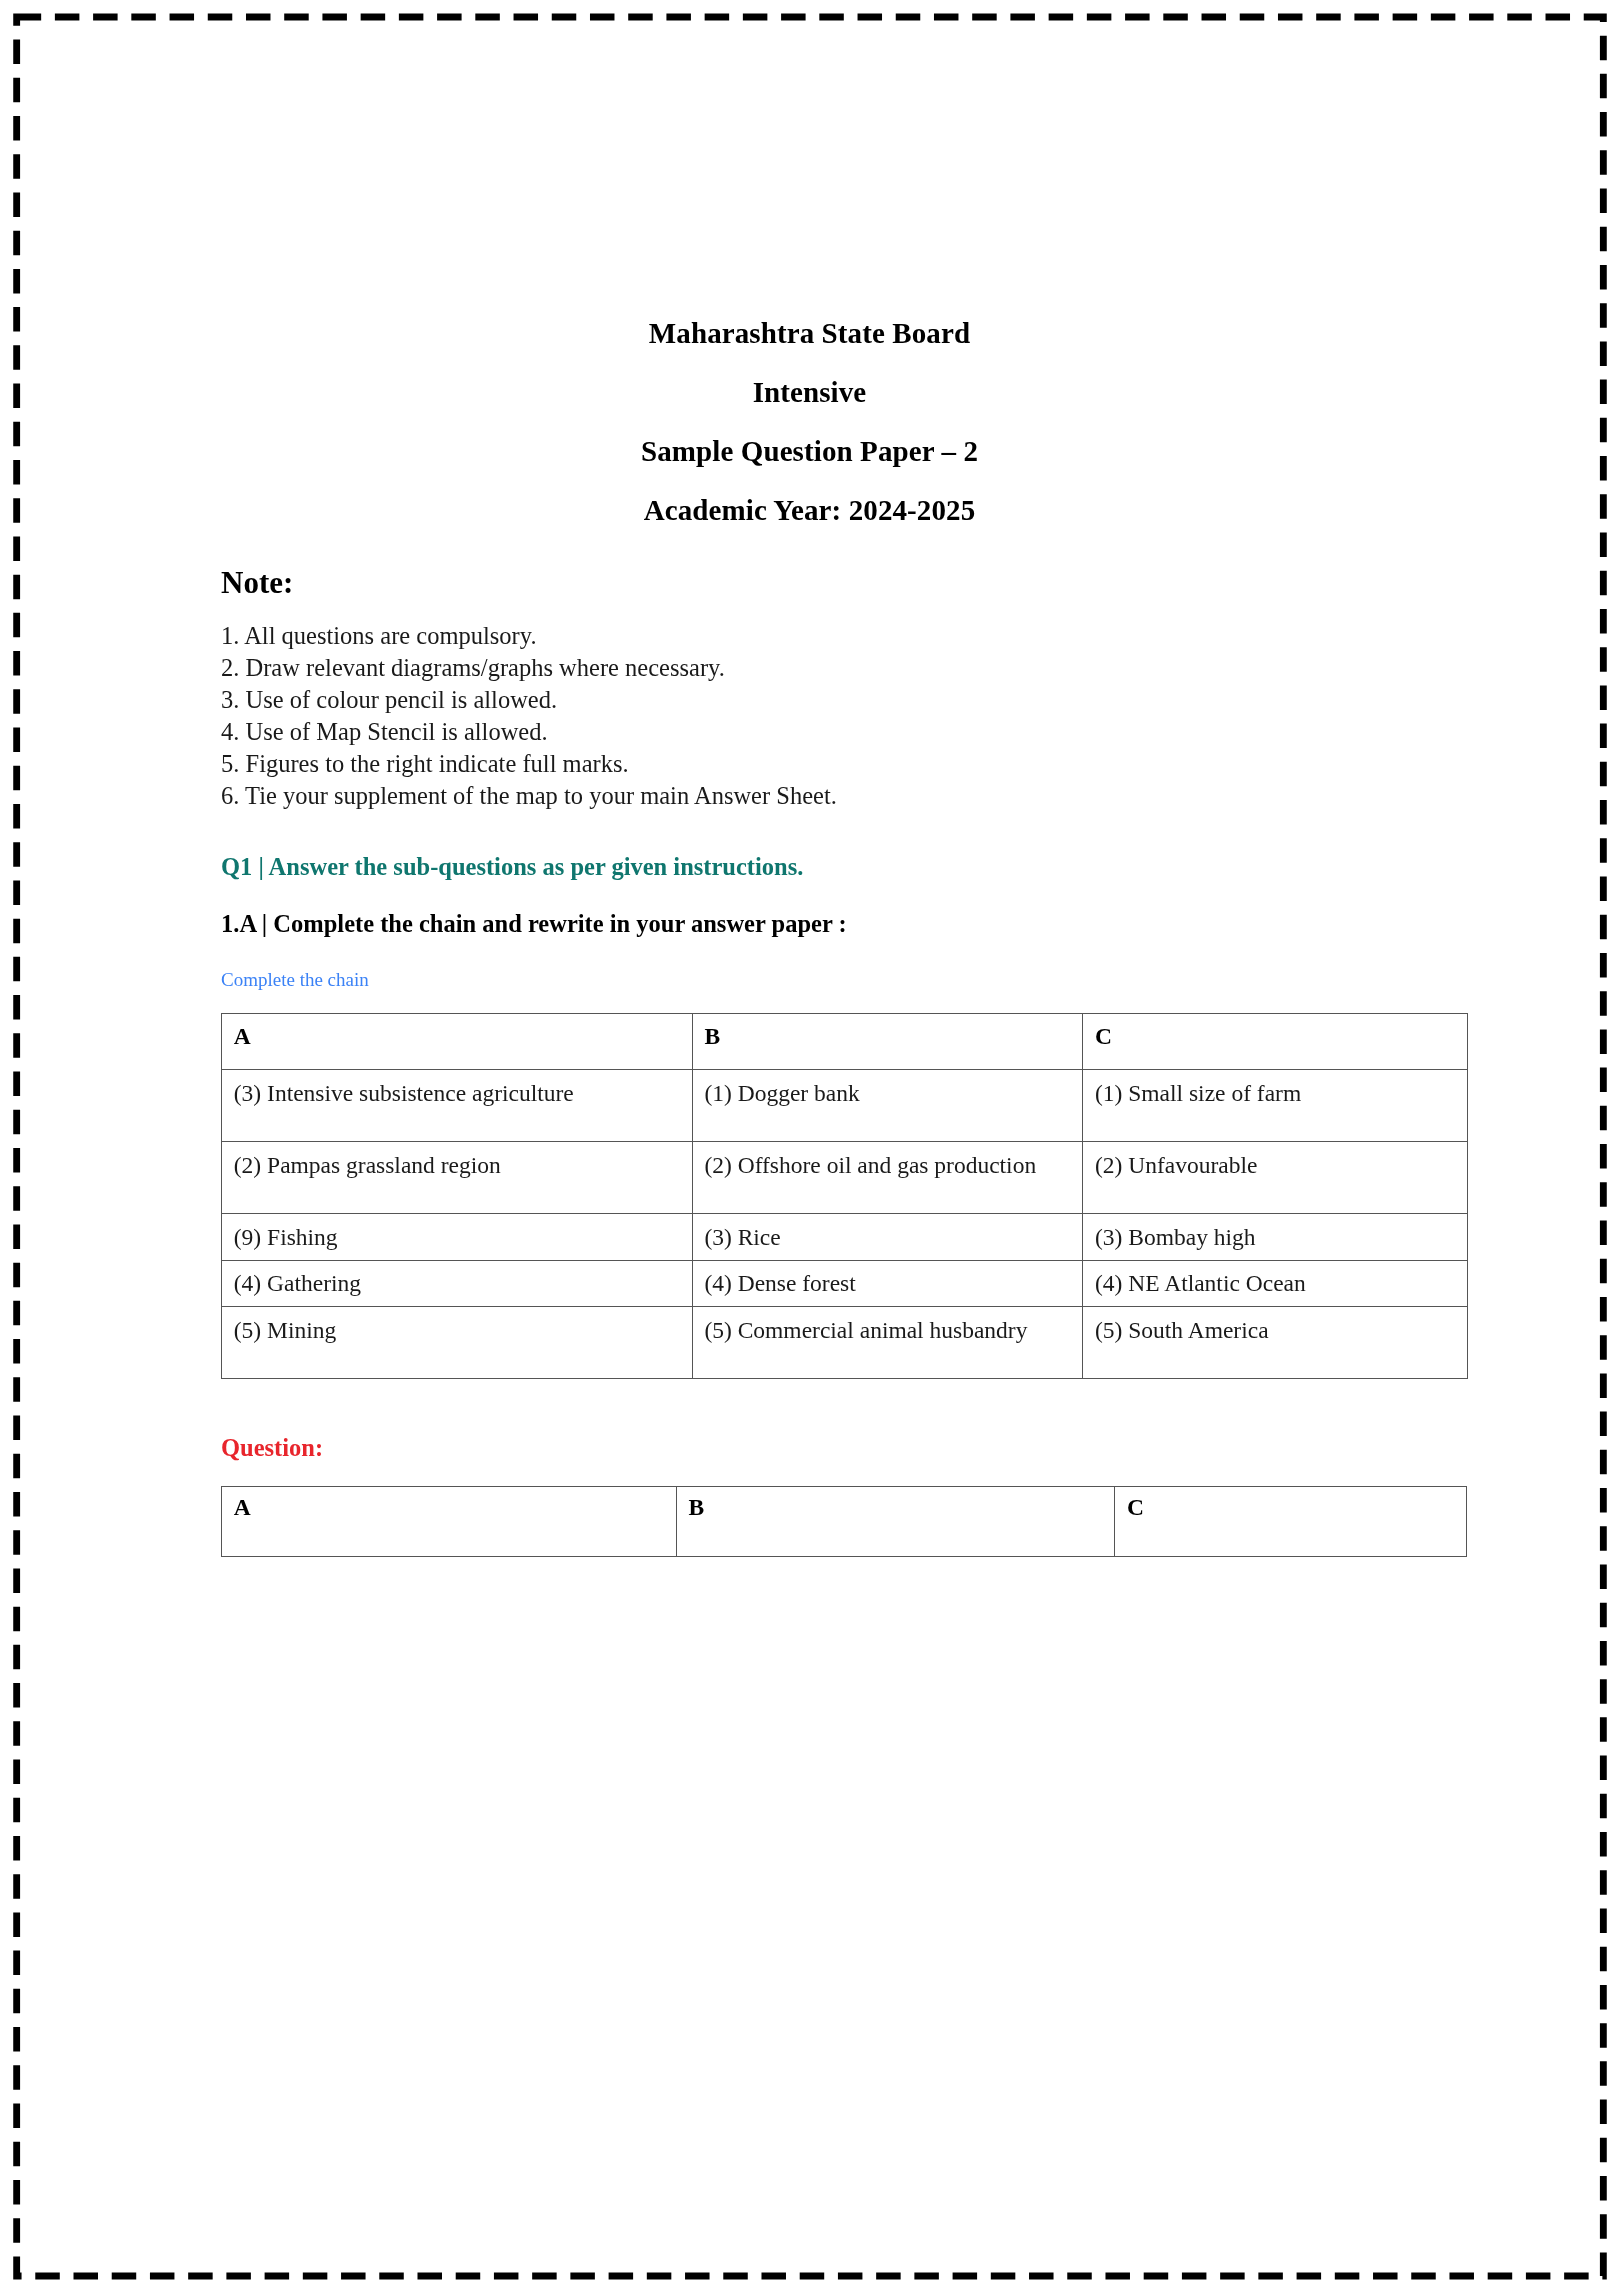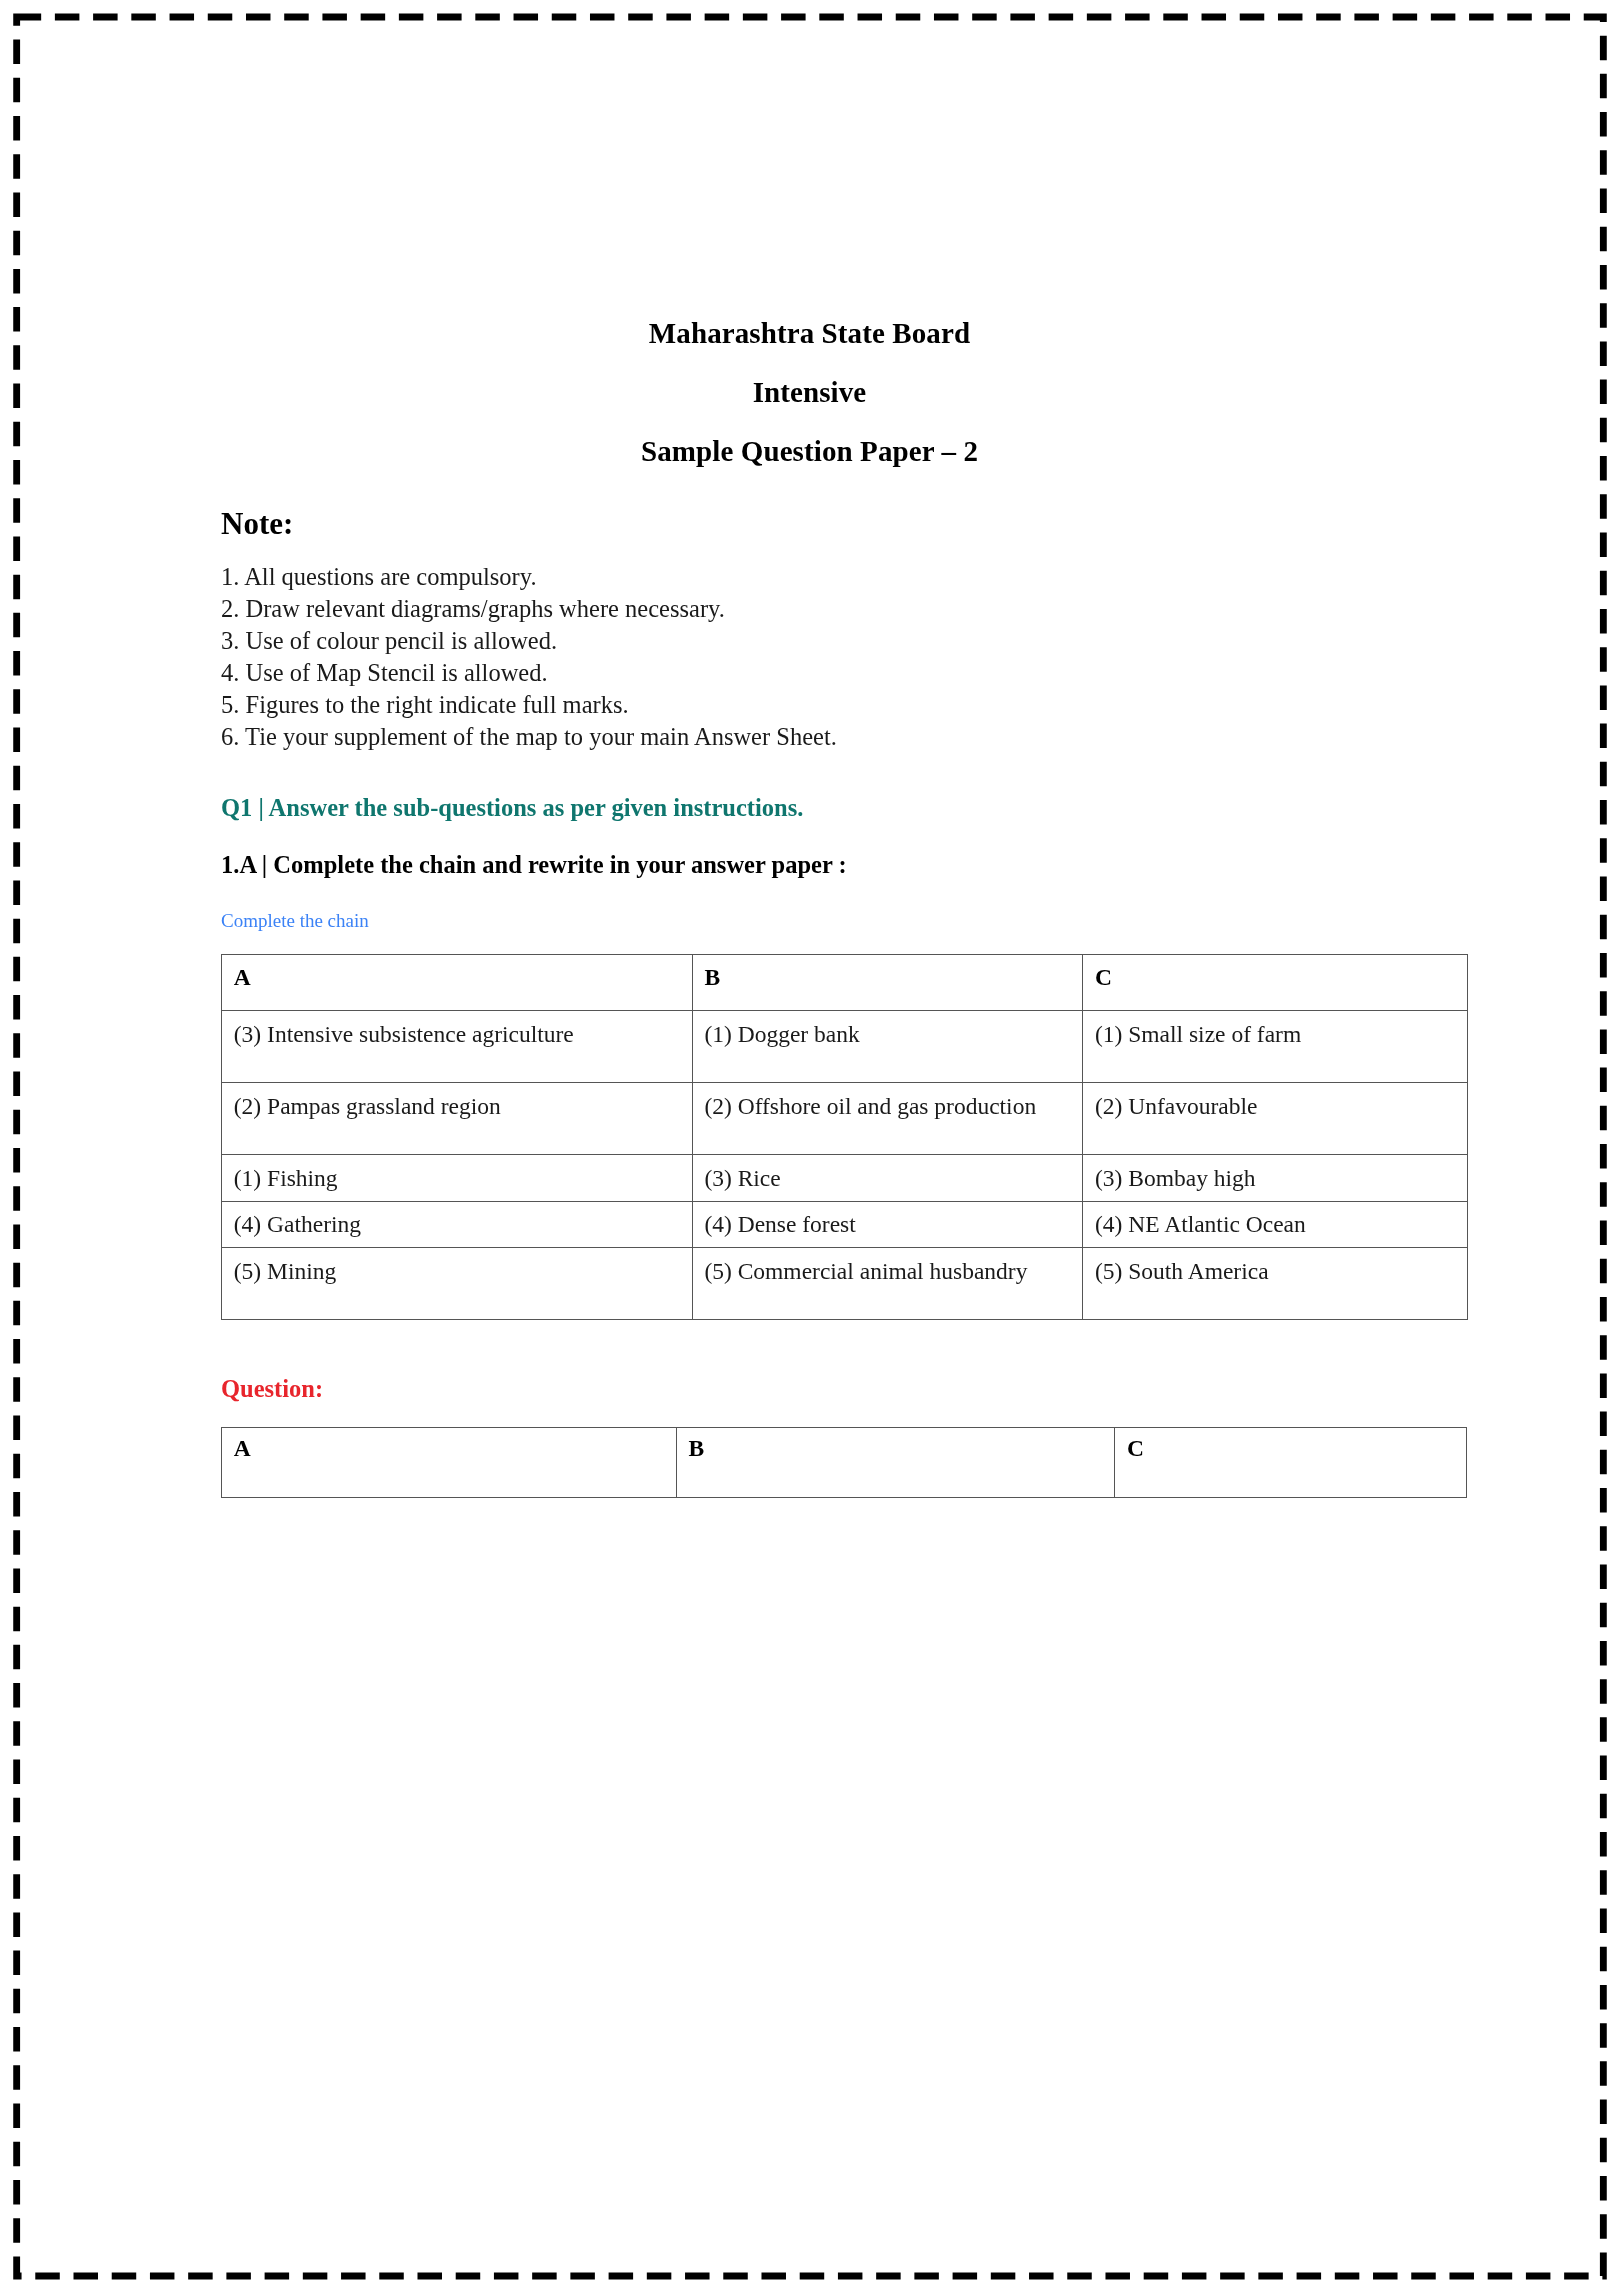--- a/index.html
+++ b/index.html
@@ -149,20 +149,21 @@
   <svg class="page-frame" width="1620" height="2293" viewBox="0 0 1653 2339" xmlns="http://www.w3.org/2000/svg">
     <rect x="17" y="17" width="1619" height="2305" fill="none" stroke="#000000" stroke-width="7" stroke-dasharray="25 14"></rect>
   </svg>
 
   <div class="content">
 
     <div class="doc-header">
       <div class="hline">Maharashtra State Board</div>
       <div class="hline">Intensive</div>
       <div class="hline">Sample Question Paper – 2</div>
+      <div class="hline">Academic Year: 2024-2025</div>
     </div>
 
     <div class="note-title">Note:</div>
     <ul class="note-list">
       <li>1. All questions are compulsory.</li>
       <li>2. Draw relevant diagrams/graphs where necessary.</li>
       <li>3. Use of colour pencil is allowed.</li>
       <li>4. Use of Map Stencil is allowed.</li>
       <li>5. Figures to the right indicate full marks.</li>
       <li>6. Tie your supplement of the map to your main Answer Sheet.</li>
@@ -185,21 +186,21 @@
           <td class="pad-tall">(3) Intensive subsistence agriculture</td>
           <td class="pad-tall">(1) Dogger bank</td>
           <td class="pad-tall">(1) Small size of farm</td>
         </tr>
         <tr>
           <td class="pad-tall">(2) Pampas grassland region</td>
           <td class="pad-tall">(2) Offshore oil and gas production</td>
           <td class="pad-tall">(2) Unfavourable</td>
         </tr>
         <tr>
-          <td>(1) Fishing</td>
+          <td>(9) Fishing</td>
           <td>(3) Rice</td>
           <td>(3) Bombay high</td>
         </tr>
         <tr>
           <td>(4) Gathering</td>
           <td>(4) Dense forest</td>
           <td>(4) NE Atlantic Ocean</td>
         </tr>
         <tr>
           <td class="pad-tall">(5) Mining</td>

